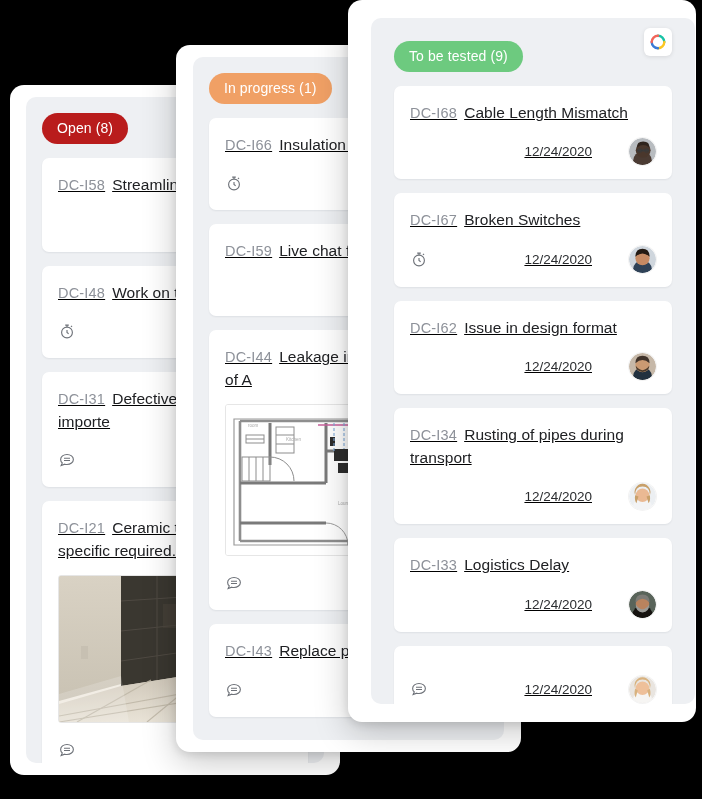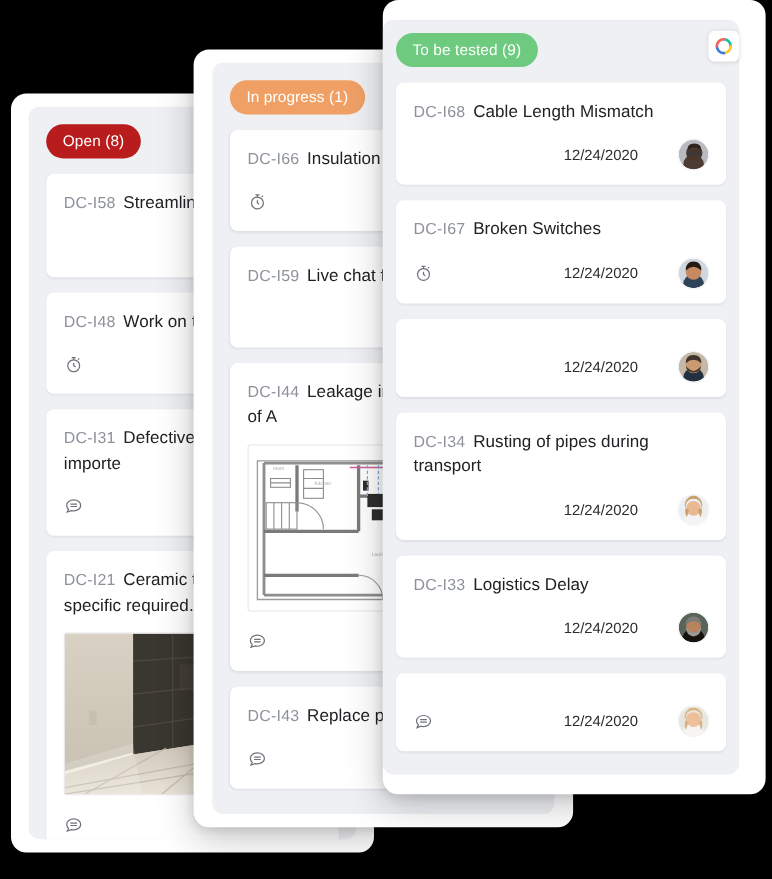--- a/index.html
+++ b/index.html
@@ -43,20 +43,21 @@
   }
 
   
   .card {
     background: #ffffff;
     border-radius: 7px;
     box-shadow: 0 1px 2px rgba(16,24,40,0.07);
     padding: 16px 16px 14px 16px;
     margin-bottom: 14px;
     position: relative;
+    text-decoration: underline;
   }
   .card-title-row {
     font-size: 15.5px;
     line-height: 1.45;
     color: #1c1c1c;
     letter-spacing: .05px;
   }
   .ticket-id {
     color: #8d9199;
     font-size: 14.5px;
@@ -110,21 +111,21 @@
   }
 
   
   #win-open      { left: 10px;  top: 85px;  width: 330px; height: 690px; }
   #col-open      { left: 16px;  top: 12px;  width: 298px; height: 666px; padding: 16px; }
 
   #win-progress  { left: 176px; top: 45px;  width: 345px; height: 707px; }
   #col-progress  { left: 17px;  top: 12px;  width: 311px; height: 683px; padding: 16px; }
 
   #win-tested    { left: 348px; top: 0px;   width: 348px; height: 722px; }
-  #col-tested    { left: 0;  top: 18px;  width: 324px; height: 686px; padding: 12px; }
+  #col-tested    { left: 23px;  top: 18px;  width: 324px; height: 686px; padding: 23px; }
 </style>
 </head>
 <body>
 
 <div id="stage">
 
   <div class="window" id="win-open">
     <div class="column" id="col-open">
 
       <div class="badge" style="background:#b91c1c">Open (8)</div>
@@ -458,20 +459,23 @@
                 <circle cx="20" cy="35" r="14" fill="#2f4257"></circle>
                 <circle cx="20" cy="18" r="10.5" fill="#c68a63"></circle>
                 <path d="M9.5 16 q10.5 -10 21 0 q0 -12 -10.5 -12 q-10.5 0 -10.5 12z" fill="#241a13"></path>
               </g>
             </svg>
           </span>
         </div>
       </div>
 
       <div class="card">
+        <div class="card-title-row">
+          <span class="ticket-id">DC-I62</span><span class="card-title">Issue in design format</span>
+        </div>
         <div class="card-foot">
           <span class="foot-spacer"></span>
           <span class="card-date">12/24/2020</span>
           <span class="avatar">
             <svg viewBox="0 0 40 40">
               <defs>
                   <clipPath id="c3">
                     <circle cx="20" cy="20" r="20"></circle>
                   </clipPath>
                 </defs>

